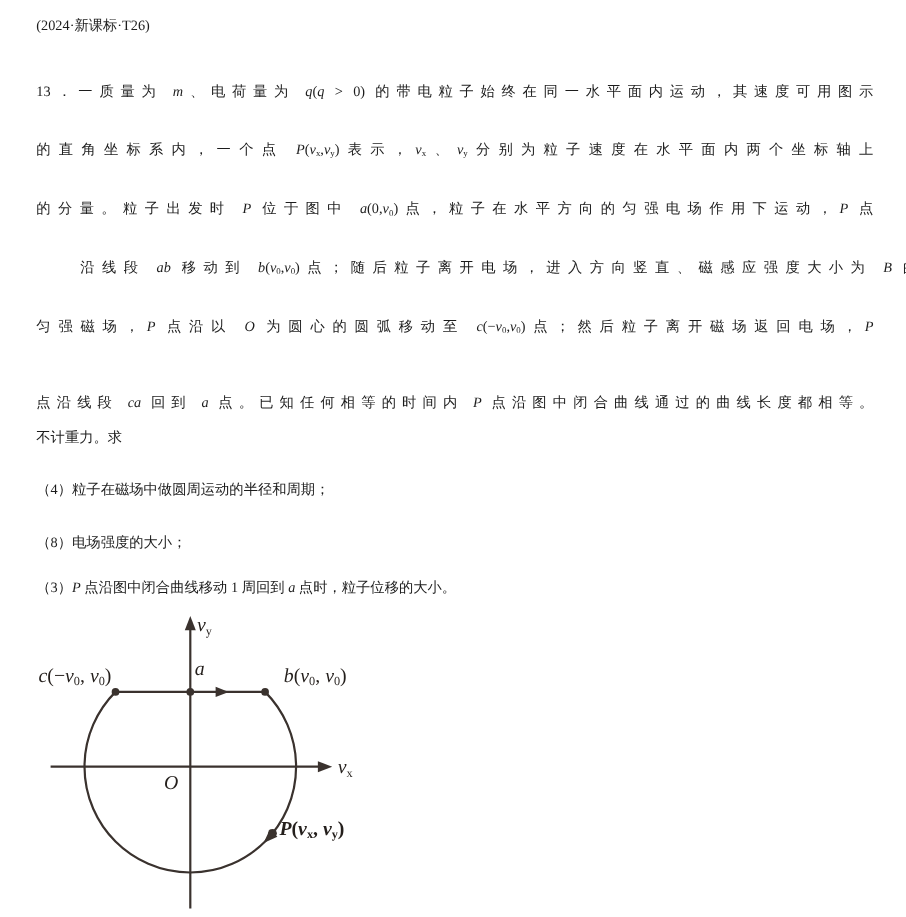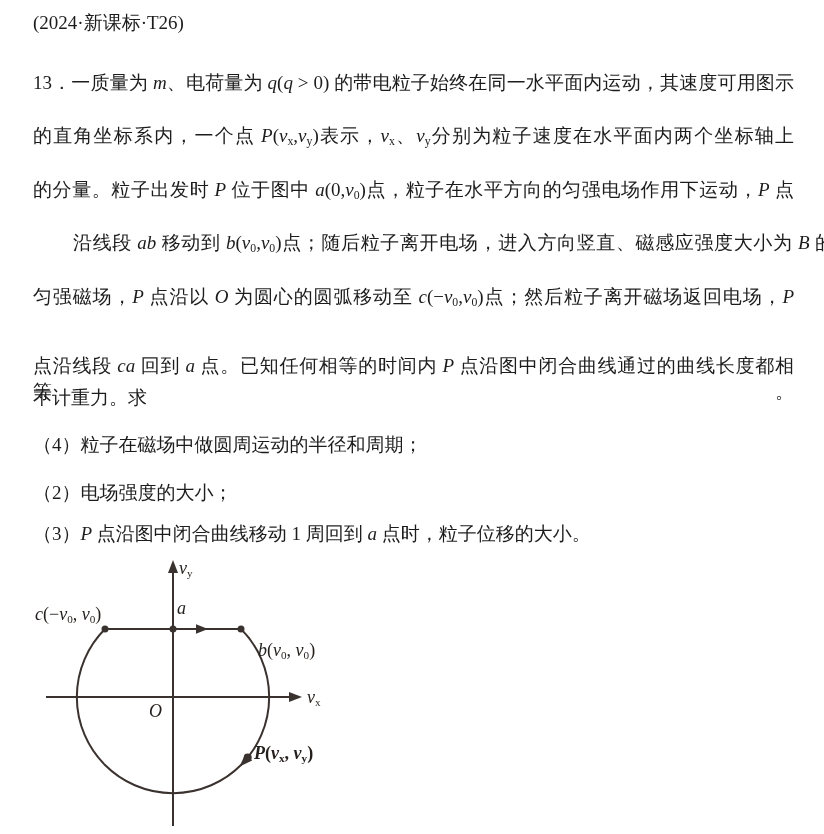--- a/index.html
+++ b/index.html
@@ -8,21 +8,21 @@
     width:824px; height:834px;
     position:relative;
     overflow:hidden;
     font-family:"Liberation Serif","DejaVu Serif",serif;
     color:var(--text,#1c1c1c);
   }
   .line {
     position:absolute;
     left:33px;
     width:761px;
-    font-size:19px;
+    font-size:13px;
     line-height:26px;
   }
   .jfull {
     text-align:justify;
     text-align-last:justify;
   }
   i { font-style:italic; }
   sub {
     font-size:0.62em;
     line-height:0;
@@ -53,21 +53,21 @@
 
 <div class="line jfull" style="top:70px;">13．一质量为 <i>m</i>、电荷量为 <i>q</i>(<i>q</i> &gt; 0) 的带电粒子始终在同一水平面内运动，其速度可用图示</div>
 <div class="line jfull" style="top:123px;">的直角坐标系内，一个点 <i>P</i>(<i>v</i><sub>x</sub>,<i>v</i><sub>y</sub>)表示，<i>v</i><sub>x</sub>、<i>v</i><sub>y</sub>分别为粒子速度在水平面内两个坐标轴上</div>
 <div class="line jfull" style="top:177px;">的分量。粒子出发时 <i>P</i> 位于图中 <i>a</i>(0,<i>v</i><sub>0</sub>)点，粒子在水平方向的匀强电场作用下运动，<i>P</i> 点</div>
 <div class="line jfull" style="top:230px;margin-left:40px;">沿线段 <i>ab</i> 移动到 <i>b</i>(<i>v</i><sub>0</sub>,<i>v</i><sub>0</sub>)点；随后粒子离开电场，进入方向竖直、磁感应强度大小为 <i>B</i> 的</div>
 <div class="line jfull" style="top:284px;">匀强磁场，<i>P</i> 点沿以 <i>O</i> 为圆心的圆弧移动至 <i>c</i>(−<i>v</i><sub>0</sub>,<i>v</i><sub>0</sub>)点；然后粒子离开磁场返回电场，<i>P</i></div>
 <div class="line jfull" style="top:337px;margin-top:16px;">点沿线段 <i>ca</i> 回到 <i>a</i> 点。已知任何相等的时间内 <i>P</i> 点沿图中闭合曲线通过的曲线长度都相等。</div>
 <div class="line" style="top:385px;">不计重力。求</div>
 
 <div class="line" style="top:432px;">（4）粒子在磁场中做圆周运动的半径和周期；</div>
-<div class="line" style="top:480px;">（2）电场强度的大小；</div>
+<div class="line" style="top:480px;">（8）电场强度的大小；</div>
 <div class="line" style="top:521px;">（3）<i>P</i> 点沿图中闭合曲线移动 1 周回到 <i>a</i> 点时，粒子位移的大小。</div>
 
 <div class="diagram">
   <svg width="334" height="279" viewBox="0 0 334 279">
 
     <line class="sline" x1="143" y1="16" x2="143" y2="271"></line>
     <polygon class="sfill" points="143,5 138,18 148,18"></polygon>
     <line class="sline" x1="16" y1="142" x2="263" y2="142"></line>
     <polygon class="sfill" points="272,142 259,137 259,147"></polygon>
 
@@ -81,16 +81,16 @@
     <circle class="sfill" cx="211" cy="74" r="3.5"></circle>
     <circle class="sfill" cx="217.7" cy="202.6" r="4"></circle>
 
     <polygon class="sfill" points="0,0 -13,-4.8 -13,4.8" transform="translate(209.6,211.4) rotate(135)"></polygon>
   </svg>
 
   <div class="dlabel" style="left:149px; top:4px;"><i>v</i><sub>y</sub></div>
   <div class="dlabel" style="left:277px; top:133px;"><i>v</i><sub>x</sub></div>
   <div class="dlabel" style="left:5px;   top:50px;"><i>c</i>(−<i>v</i><sub>0</sub>, <i>v</i><sub>0</sub>)</div>
   <div class="dlabel" style="left:147px; top:44px;"><i>a</i></div>
-  <div class="dlabel" style="left:228px; top:50px;margin-top:36px;"><i>b</i>(<i>v</i><sub>0</sub>, <i>v</i><sub>0</sub>)</div>
+  <div class="dlabel" style="left:228px; top:50px;"><i>b</i>(<i>v</i><sub>0</sub>, <i>v</i><sub>0</sub>)</div>
   <div class="dlabel" style="left:119px; top:147px;"><i>O</i></div>
   <div class="dlabel" style="left:224px; top:189px;font-weight:bold;"><i>P</i>(<i>v</i><sub>x</sub>, <i>v</i><sub>y</sub>)</div>
 </div>
 
 </body></html>

